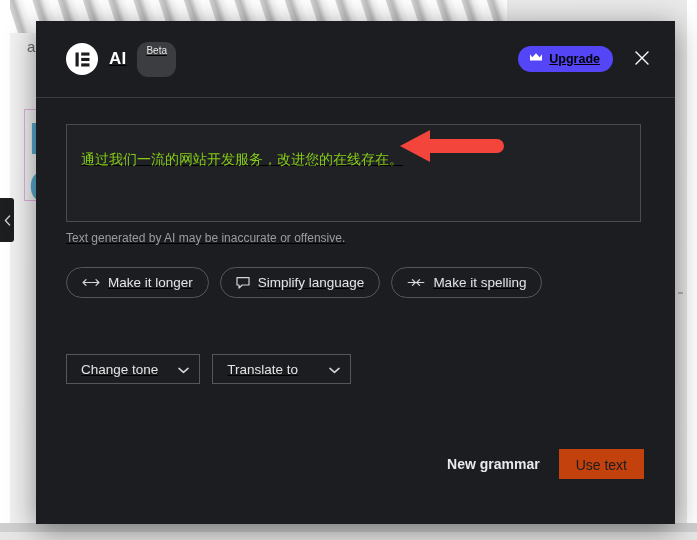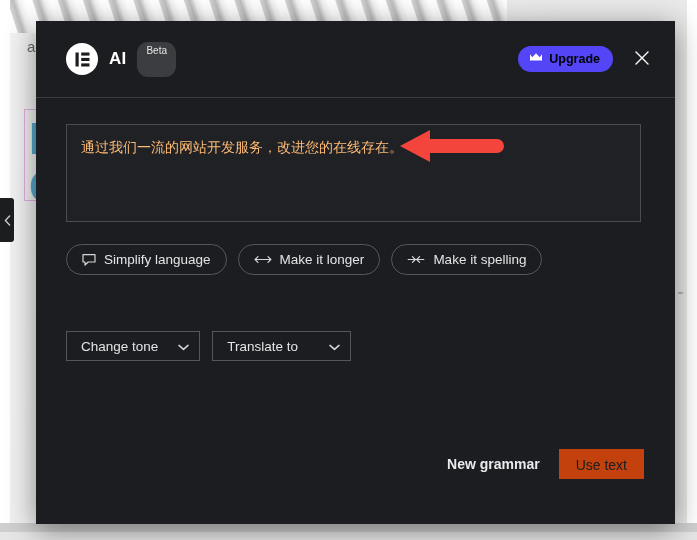--- a/index.html
+++ b/index.html
@@ -129,20 +129,21 @@
   .modal {
     position: absolute;
     left: 36px;
     top: 21px;
     width: 639px;
     height: 503px;
     background: #1c1d20;
     box-shadow: 0 6px 28px rgba(0,0,0,0.45);
     box-sizing: border-box;
     z-index: 5;
+    text-decoration: underline;
   }
   .modal-header {
     position: relative;
     height: 77px;
     border-bottom: 1px solid #3a3c40;
     display: flex;
     align-items: center;
     padding: 0 23px 0 30px;
     box-sizing: border-box;
   }
@@ -209,22 +210,22 @@
 
   .modal-body {
     padding: 26px 30px 0 30px;
   }
   .result-box {
     width: 575px;
     height: 98px;
     background: #202124;
     border: 1px solid #4a4c50;
     box-sizing: border-box;
-    padding: 11px 14px;
-    color: #fdba74;
+    padding: 23px 14px;
+    color: #84cc16;
     font-size: 14px;
     line-height: 22px;
     overflow: hidden;
   }
   .disclaimer {
     margin-top: 9px;
     font-size: 12px;
     color: #9a9c9f;
   }
 
@@ -371,37 +372,38 @@
           <svg width="16" height="16" viewBox="0 0 16 16">
               <path d="M2 2l12 12M14 2L2 14" stroke="#ffffff" stroke-width="1.4" stroke-linecap="round"></path>
             </svg>
         </span>
       </button>
     </div>
   </div>
 
   <div class="modal-body">
     <div class="result-box">通过我们一流的网站开发服务，改进您的在线存在。</div>
+    <div class="disclaimer">Text generated by AI may be inaccurate or offensive.</div>
 
     <div class="chip-row">
+      <button class="chip">
+        <span class="chip-ico">
+          <svg width="18" height="11" viewBox="0 0 18 11">
+            <path d="M1.2 5.5h15.6M4 2.6L1.1 5.5 4 8.4M14 2.6l2.9 2.9L14 8.4" fill="none" stroke="#d5d6d8" stroke-width="1.2" stroke-linecap="round" stroke-linejoin="round"></path>
+          </svg>
+        </span>
+        <span>Make it longer</span>
+      </button>
       <button class="chip">
         <span class="chip-ico">
           <svg width="14" height="13" viewBox="0 0 14 13">
               <path d="M1 1.6h12v7.4H6.2L3 12V9H1z" fill="none" stroke="#d5d6d8" stroke-width="1.2" stroke-linejoin="round"></path>
             </svg>
         </span>
         <span>Simplify language</span>
-      </button>
-      <button class="chip">
-        <span class="chip-ico">
-          <svg width="18" height="11" viewBox="0 0 18 11">
-            <path d="M1.2 5.5h15.6M4 2.6L1.1 5.5 4 8.4M14 2.6l2.9 2.9L14 8.4" fill="none" stroke="#d5d6d8" stroke-width="1.2" stroke-linecap="round" stroke-linejoin="round"></path>
-          </svg>
-        </span>
-        <span>Make it longer</span>
       </button>
       <button class="chip">
         <span class="chip-ico">
           <svg width="18" height="11" viewBox="0 0 18 11">
             <path d="M1.2 5.5h15.6M5.4 2.6l2.9 2.9-2.9 2.9M12.6 2.6L9.7 5.5l2.9 2.9" fill="none" stroke="#d5d6d8" stroke-width="1.2" stroke-linecap="round" stroke-linejoin="round"></path>
           </svg>
         </span>
         <span>Make it spelling</span>
       </button>
     </div>

